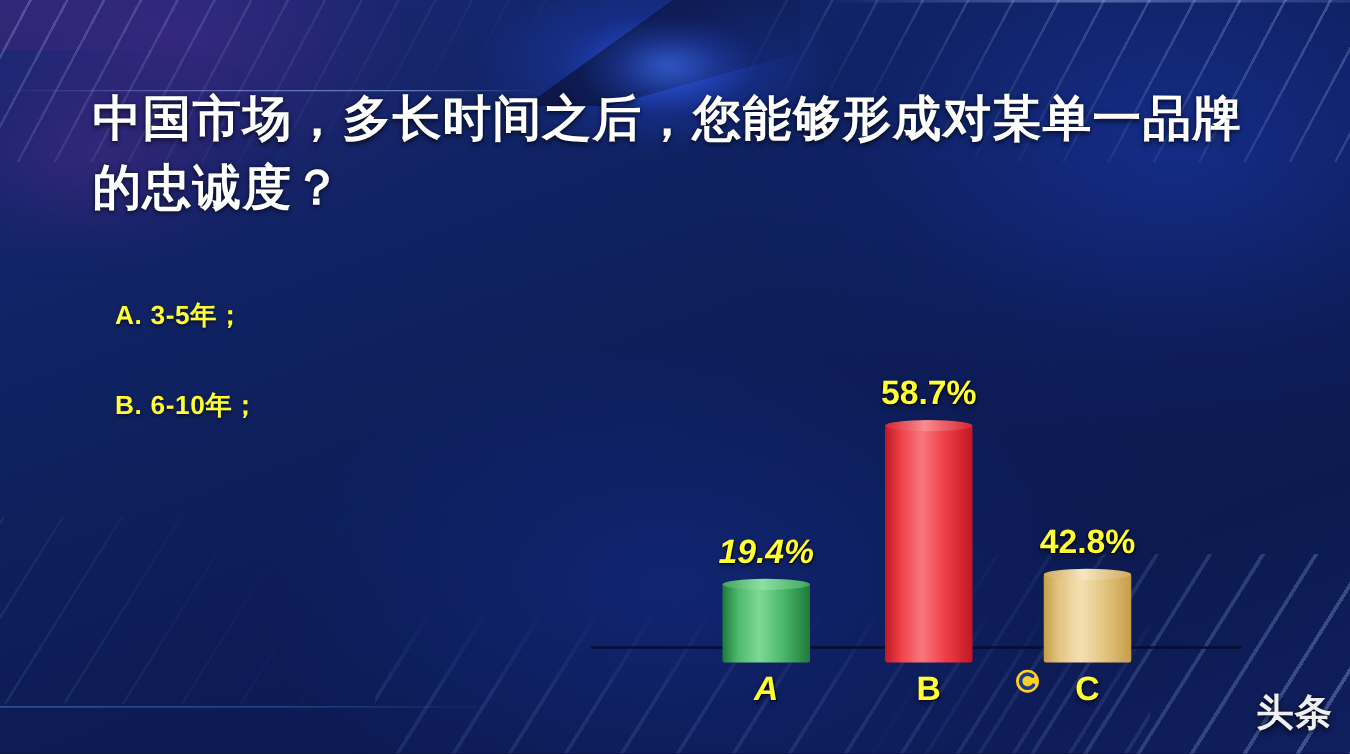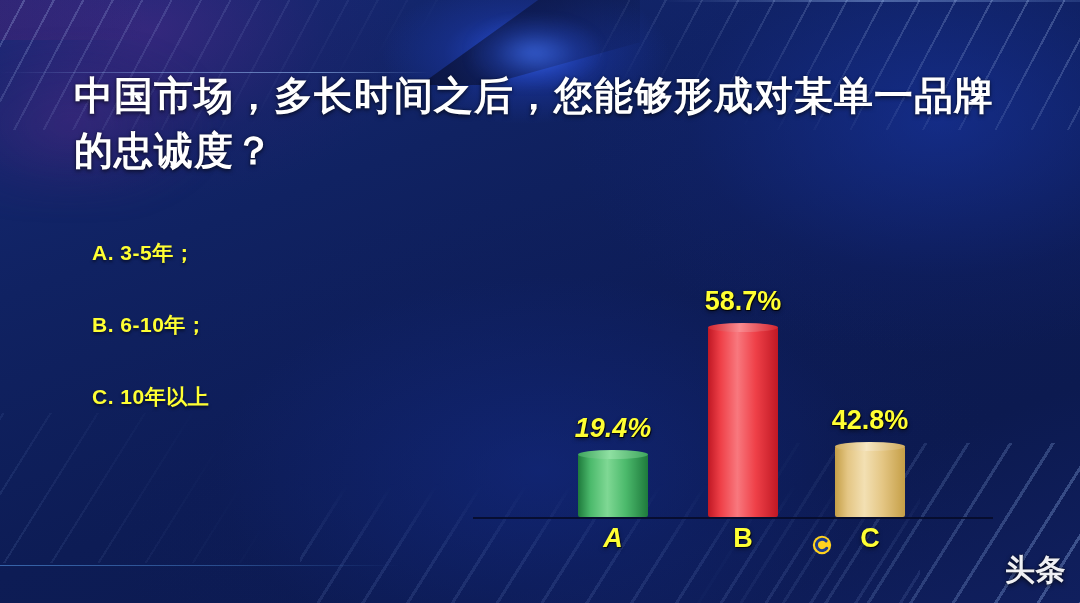--- a/index.html
+++ b/index.html
@@ -179,21 +179,21 @@
   .axis-line {
     position: absolute;
     left: 3px;
     top: 267px;
     width: 520px;
     height: 2px;
     background: rgba(6,10,40,0.85);
   }
   .bar-group {
     position: absolute;
-    bottom: 43px;
+    bottom: 30px;
     width: 92px;
     text-align: center;
   }
   .bar-value {
     position: absolute;
     bottom: 100%;
     left: 50%;
     transform: translateX(-50%);
     margin-bottom: 10px;
     color: #ffff33;
@@ -276,23 +276,20 @@
 
   <div id="title">中国市场，多长时间之后，您能够形成对某单一品牌的忠诚度？</div>
 
   <div id="options">
     <div class="option">
       <span>A. 3-5年；</span>
     </div>
     <div class="option">
       <span>B. 6-10年；</span>
     </div>
-    <div class="option">
-      <span>C. 10年以上</span>
-    </div>
   </div>
 
   <div id="chart">
     <div class="axis-line"></div>
 
     <div class="bar-group" id="grp-a" style="left:97px;font-style:italic;">
       <div class="bar-value">19.4%</div>
       <div class="cyl" id="cyl-a" style="height: 63px;">
         <div class="cyl-body" id="body-a" style="height: 63px; background: linear-gradient(90deg, rgb(30, 122, 60) 0%, rgb(76, 186, 108) 18%, rgb(127, 216, 148) 42%, rgb(76, 186, 108) 68%, rgb(30, 122, 60) 100%);"></div>
         <div class="cyl-top" id="top-a" style="top: -4px; background: linear-gradient(90deg, rgb(62, 166, 93) 0%, rgb(143, 224, 162) 45%, rgb(62, 166, 93) 100%);"></div>

